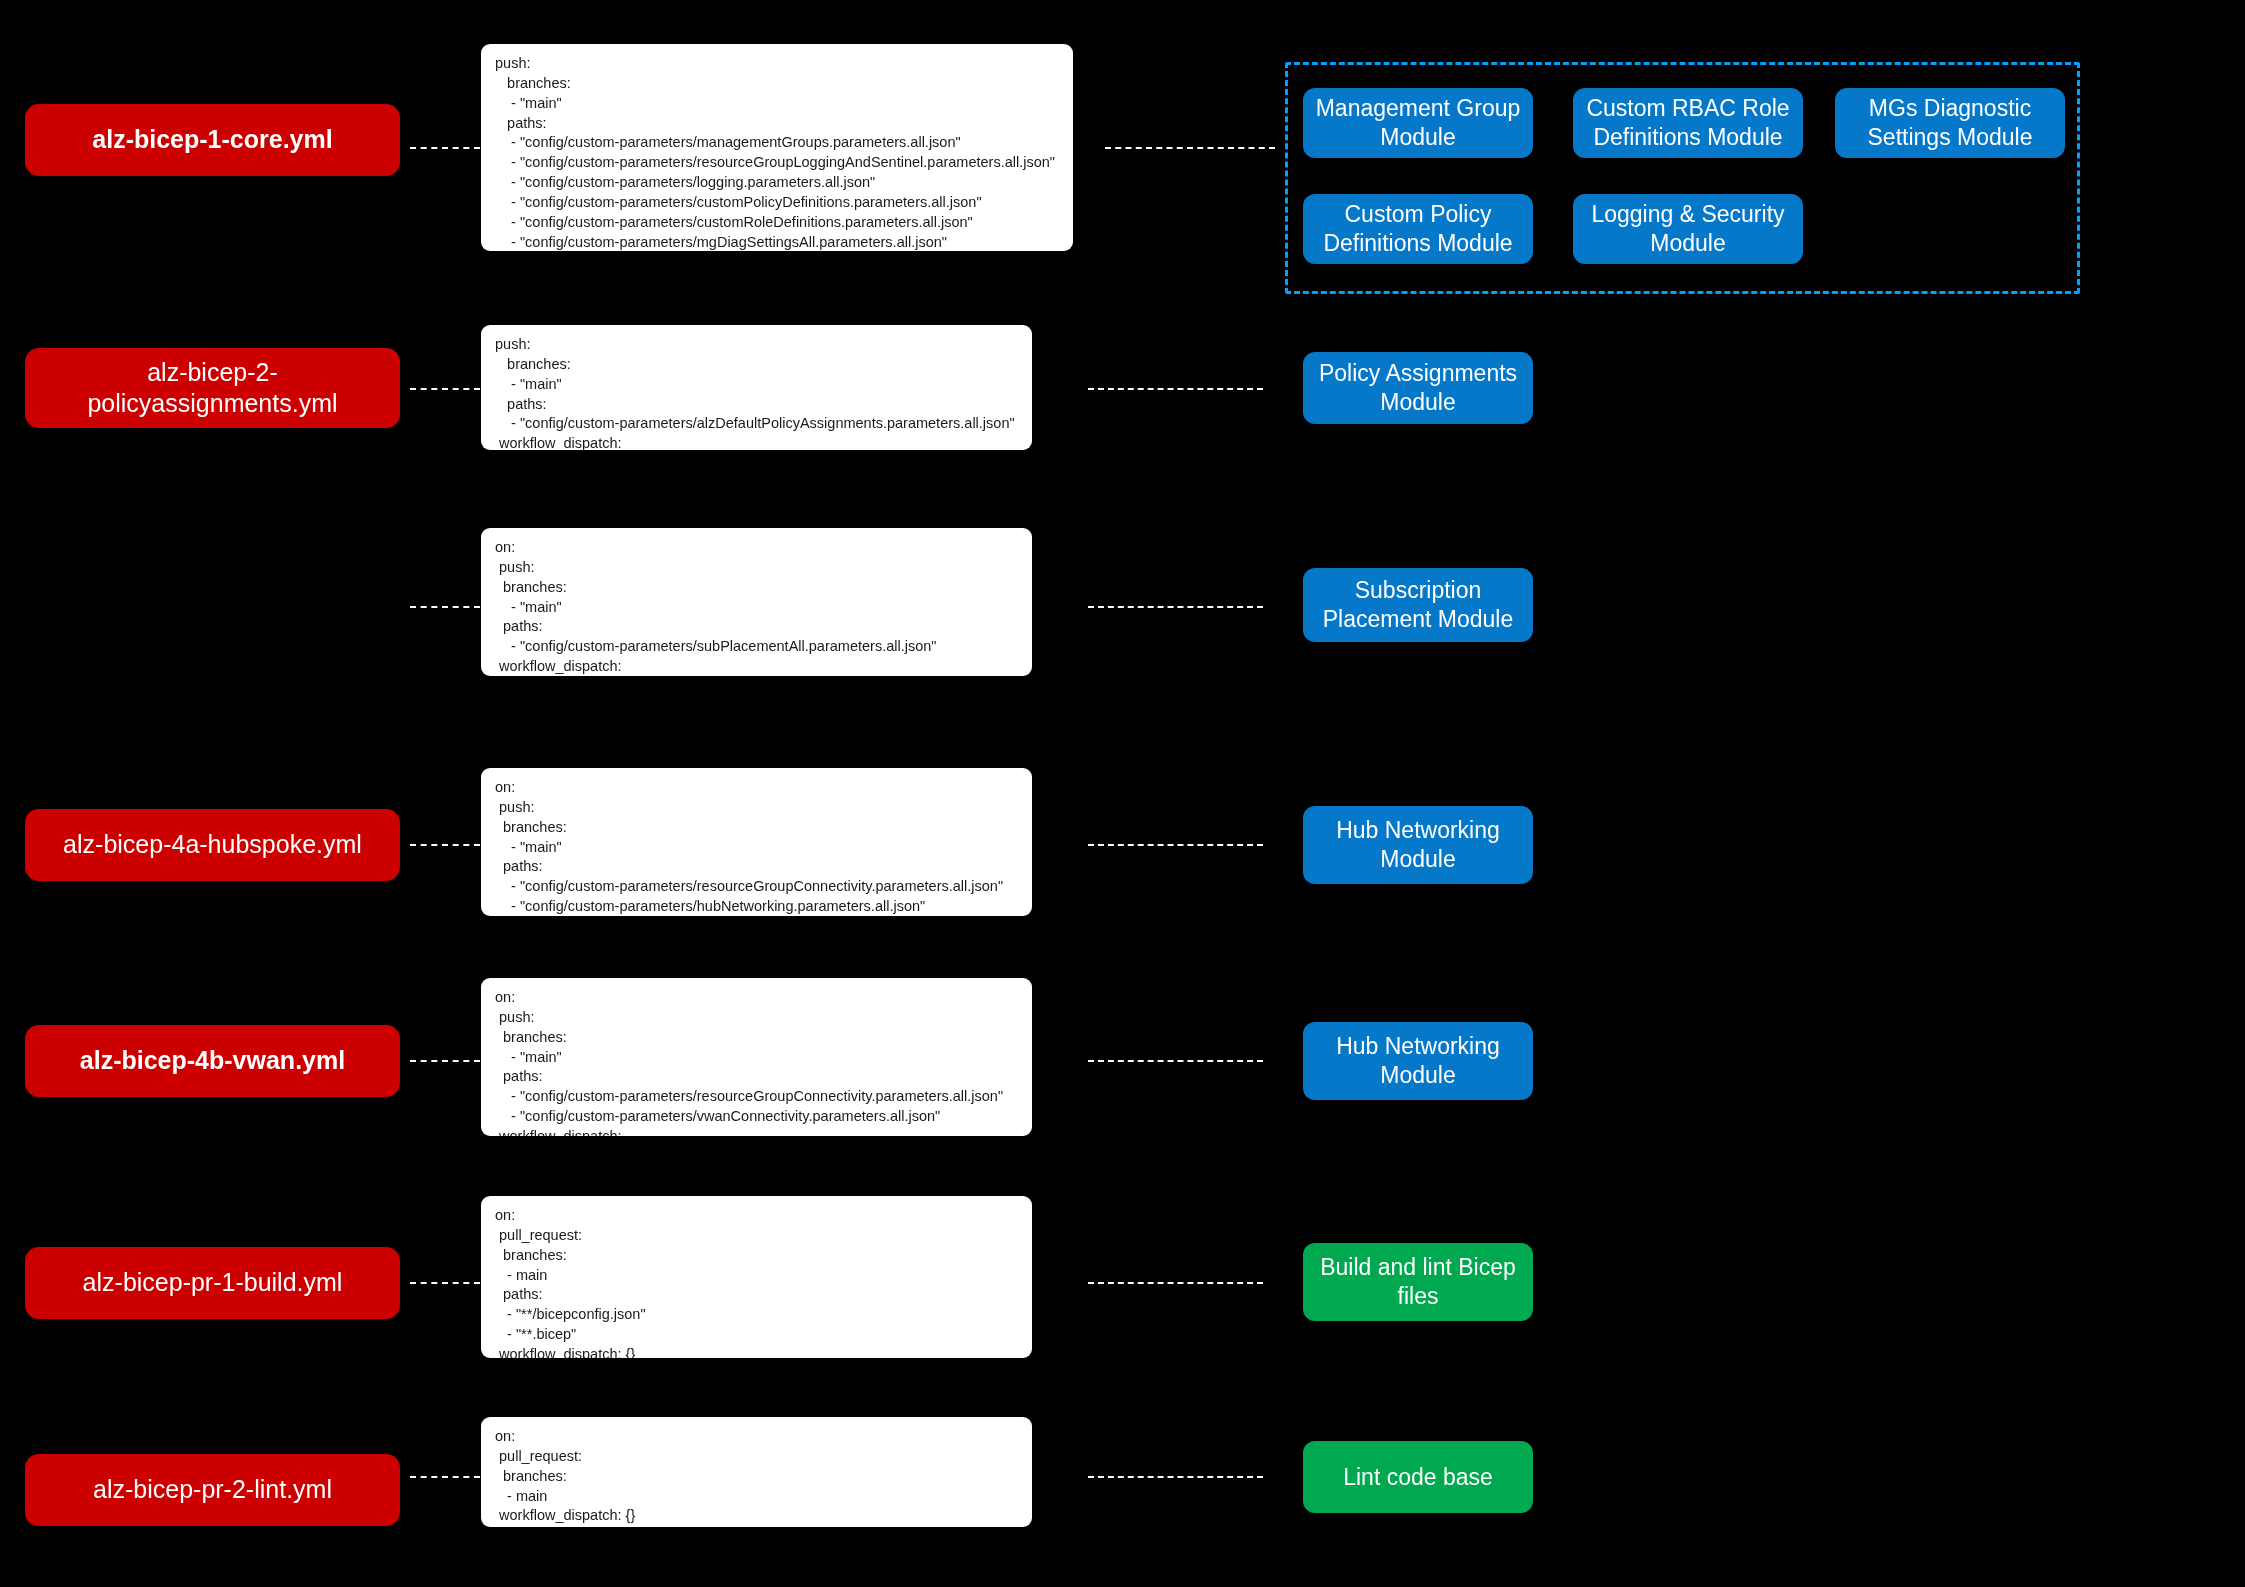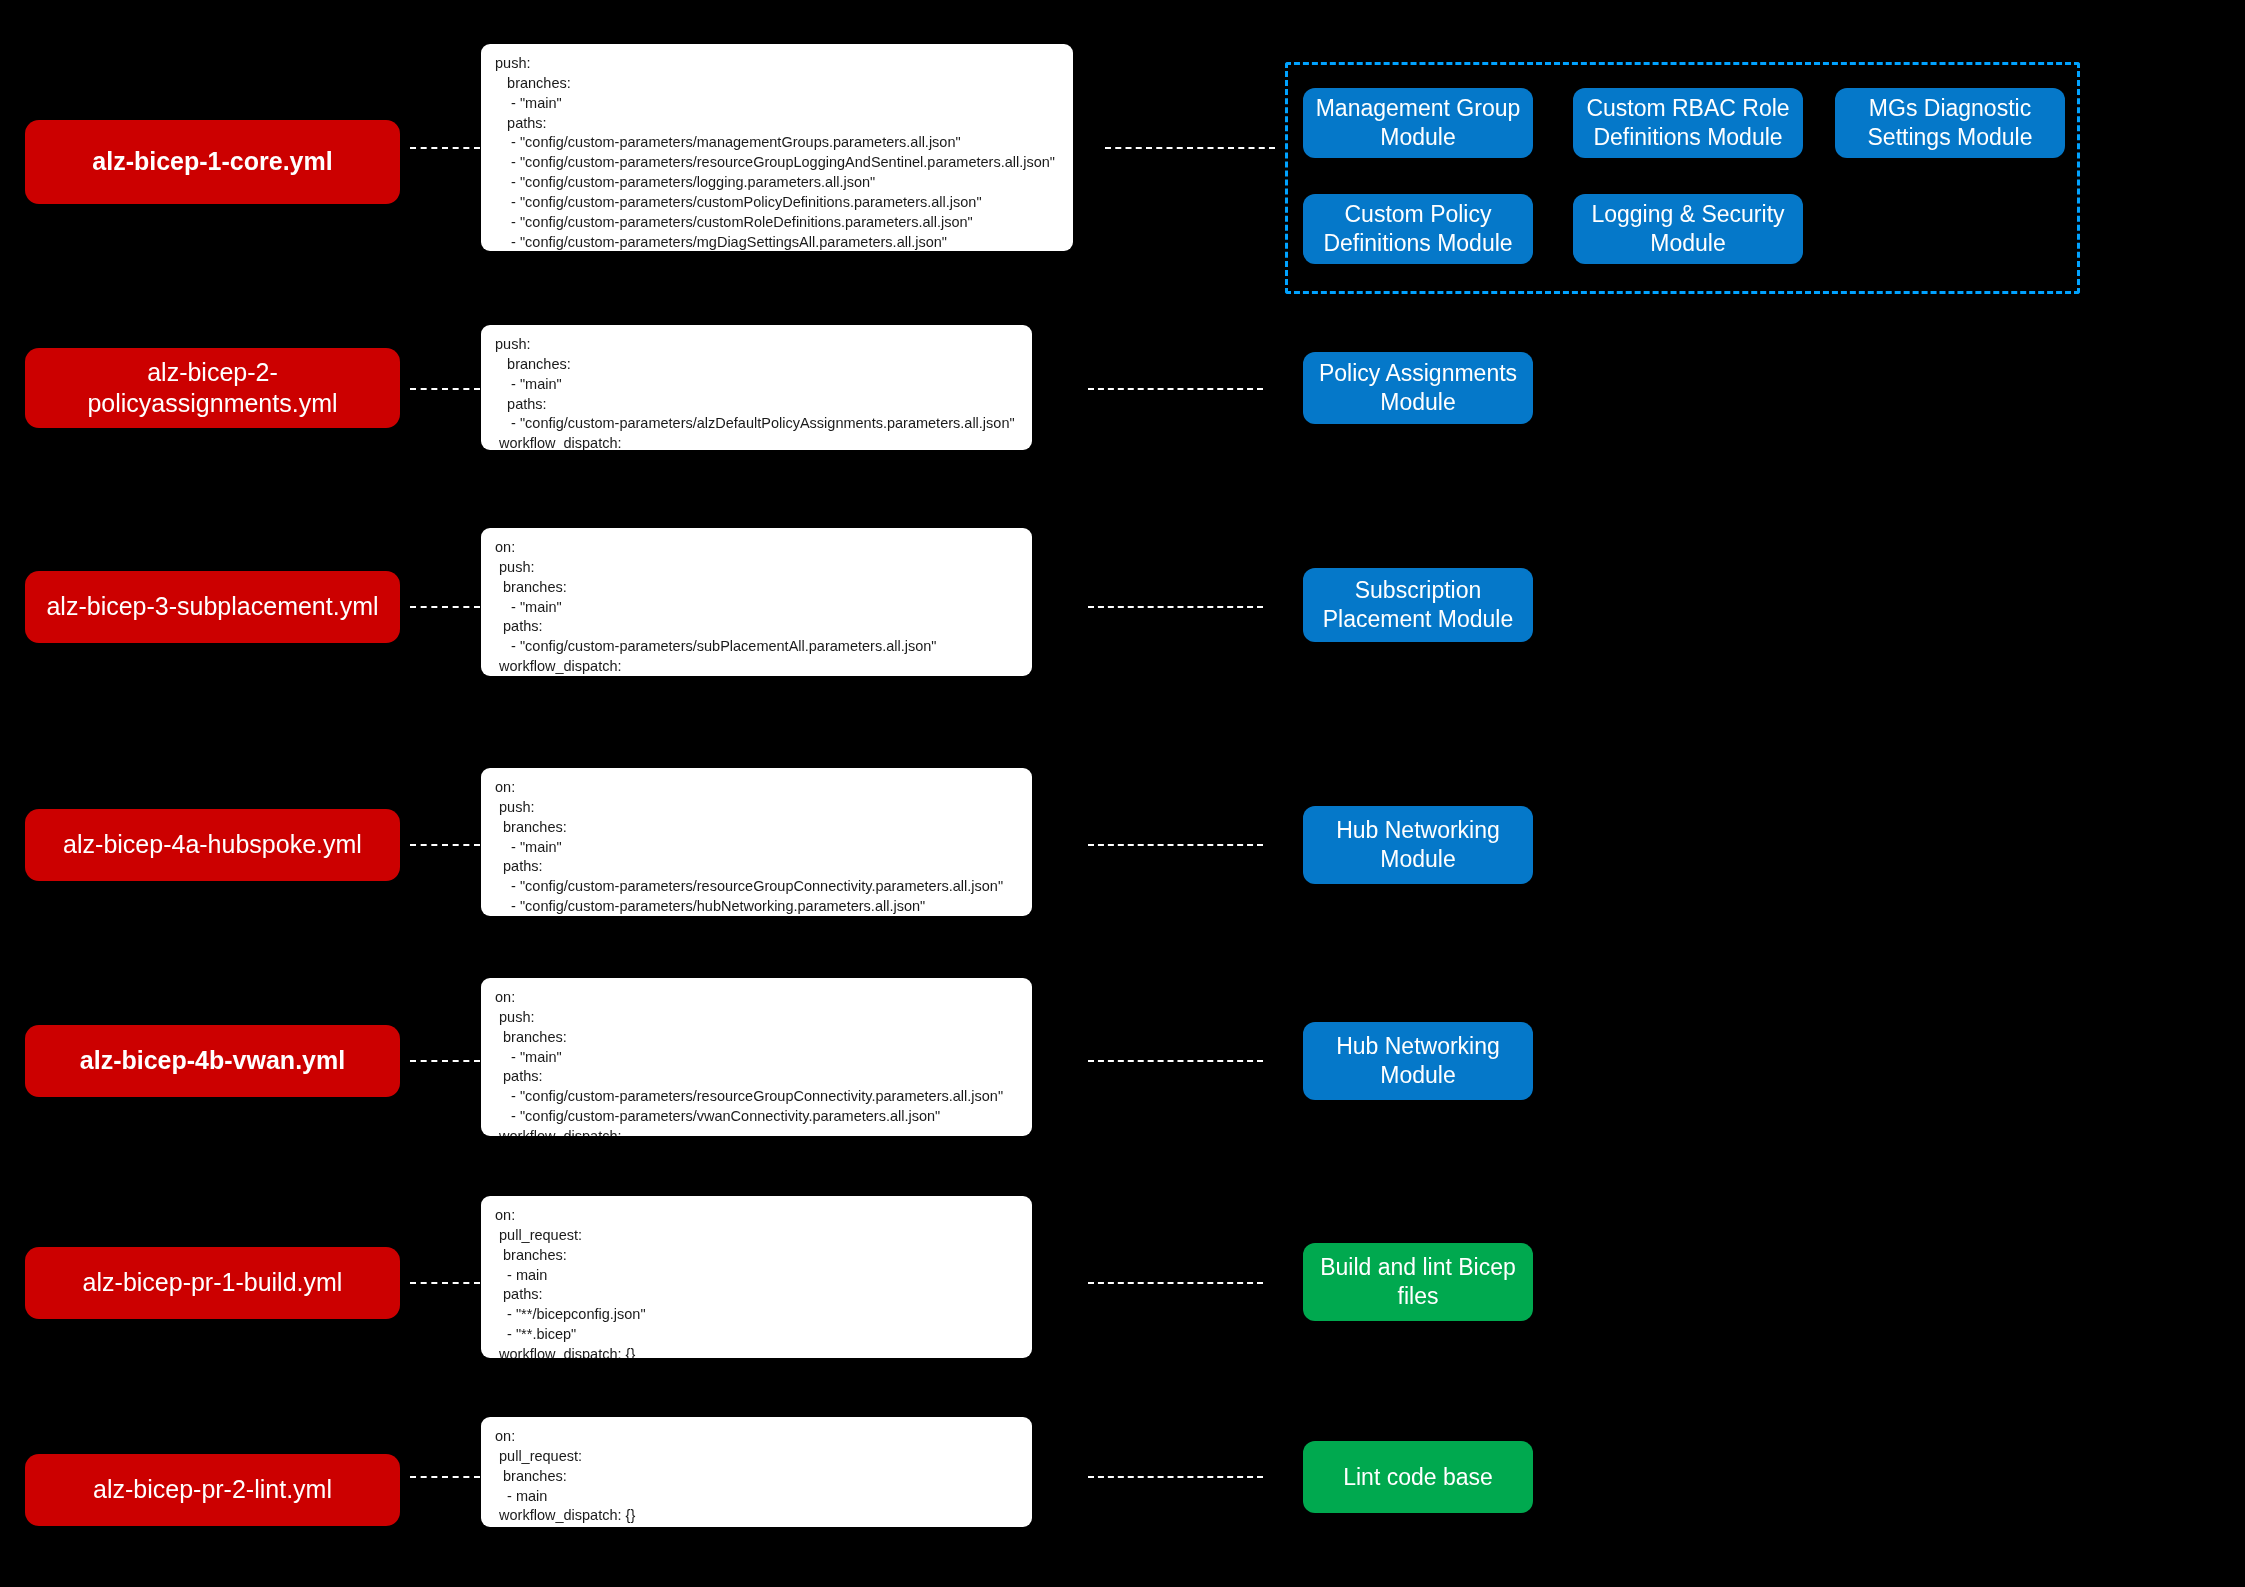--- a/index.html
+++ b/index.html
@@ -101,21 +101,21 @@
     border: 3px dashed #00A2FF;
     border-radius: 3px;
     box-sizing: border-box;
   }
 </style>
 </head>
 <body>
 
 <div id="canvas">
 
-  <div class="wf-box bold" style="top:120px; height:84px;">alz-bicep-1-core.yml</div>
+  <div class="wf-box bold" style="top:104px; height:72px;">alz-bicep-1-core.yml</div>
 
   <div class="dots" style="left:410px; top:147px; width:70px;"></div>
 
   <div class="yaml-box" style="left:481px; top:44px; width:592px; height:207px;">push:
    branches:
     - "main"
    paths:
     - "config/custom-parameters/managementGroups.parameters.all.json"
     - "config/custom-parameters/resourceGroupLoggingAndSentinel.parameters.all.json"
     - "config/custom-parameters/logging.parameters.all.json"
@@ -145,21 +145,20 @@
    branches:
     - "main"
    paths:
     - "config/custom-parameters/alzDefaultPolicyAssignments.parameters.all.json"
  workflow_dispatch:</div>
 
   <div class="dots" style="left:1088px; top:388px; width:175px;"></div>
 
   <div class="mod-box" style="left:1303px; top:352px; width:230px; height:72px;">Policy Assignments Module</div>
 
-  <div class="wf-box" style="top:571px; height:72px;">alz-bicep-3-subplacement.yml</div>
 
   <div class="dots" style="left:410px; top:606px; width:70px;"></div>
 
   <div class="yaml-box" style="left:481px; top:528px; width:551px; height:148px;">on:
  push:
   branches:
     - "main"
   paths:
     - "config/custom-parameters/subPlacementAll.parameters.all.json"
  workflow_dispatch:</div>

